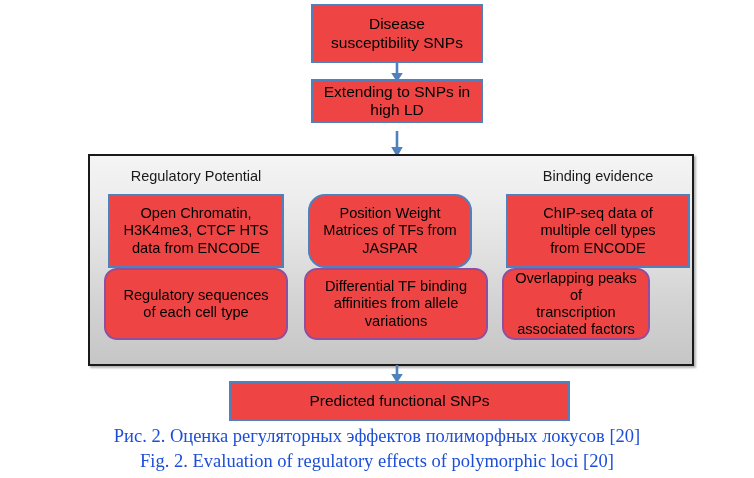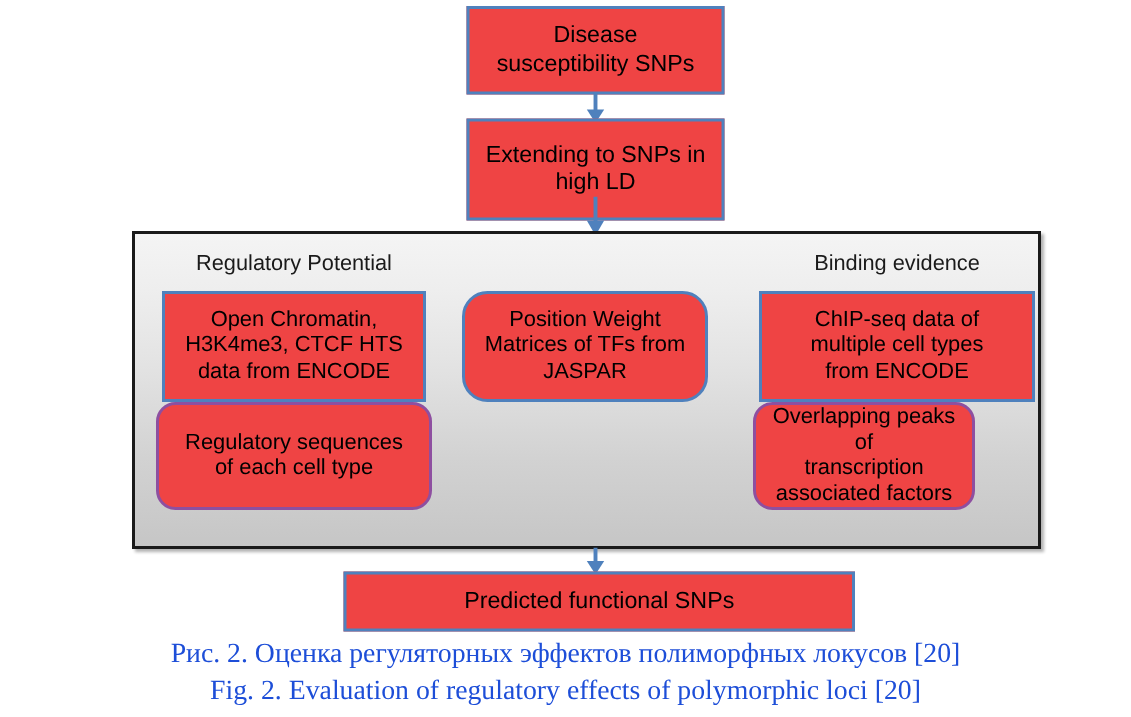--- a/index.html
+++ b/index.html
@@ -45,21 +45,21 @@
     white-space: pre-line;
     padding: 0 4px;
   }
 
   
   #box-disease {
     left: 311px; top: 4px; width: 172px; height: 59px;
     font-size: 15.5px;
   }
   #box-extending {
-    left: 311px; top: 79px; width: 172px; height: 68px;
+    left: 311px; top: 79px; width: 172px; height: 44px;
     font-size: 15.5px;
   }
   #box-predicted {
     left: 229px; top: 381px; width: 341px; height: 40px;
     font-size: 15.5px;
   }
 
   
   #panel {
     position: absolute;
@@ -168,20 +168,25 @@
   <div class="box box-purple card-bottom" id="card-bottom-0">
     <span class="box-text">Regulatory sequences
 of each cell type</span>
   </div>
 
   <div class="box box-blue card-top" id="card-top-1">
     <span class="box-text">Position Weight
 Matrices of TFs from
 JASPAR</span>
   </div>
+  <div class="box box-purple card-bottom" id="card-bottom-1">
+    <span class="box-text">Differential TF binding
+affinities from allele
+variations</span>
+  </div>
 
   <div class="box box-blue card-top" id="card-top-2">
     <span class="box-text">ChIP-seq data of
 multiple cell types
 from ENCODE</span>
   </div>
   <div class="box box-purple card-bottom" id="card-bottom-2">
     <span class="box-text">Overlapping peaks of
 transcription
 associated factors</span>

